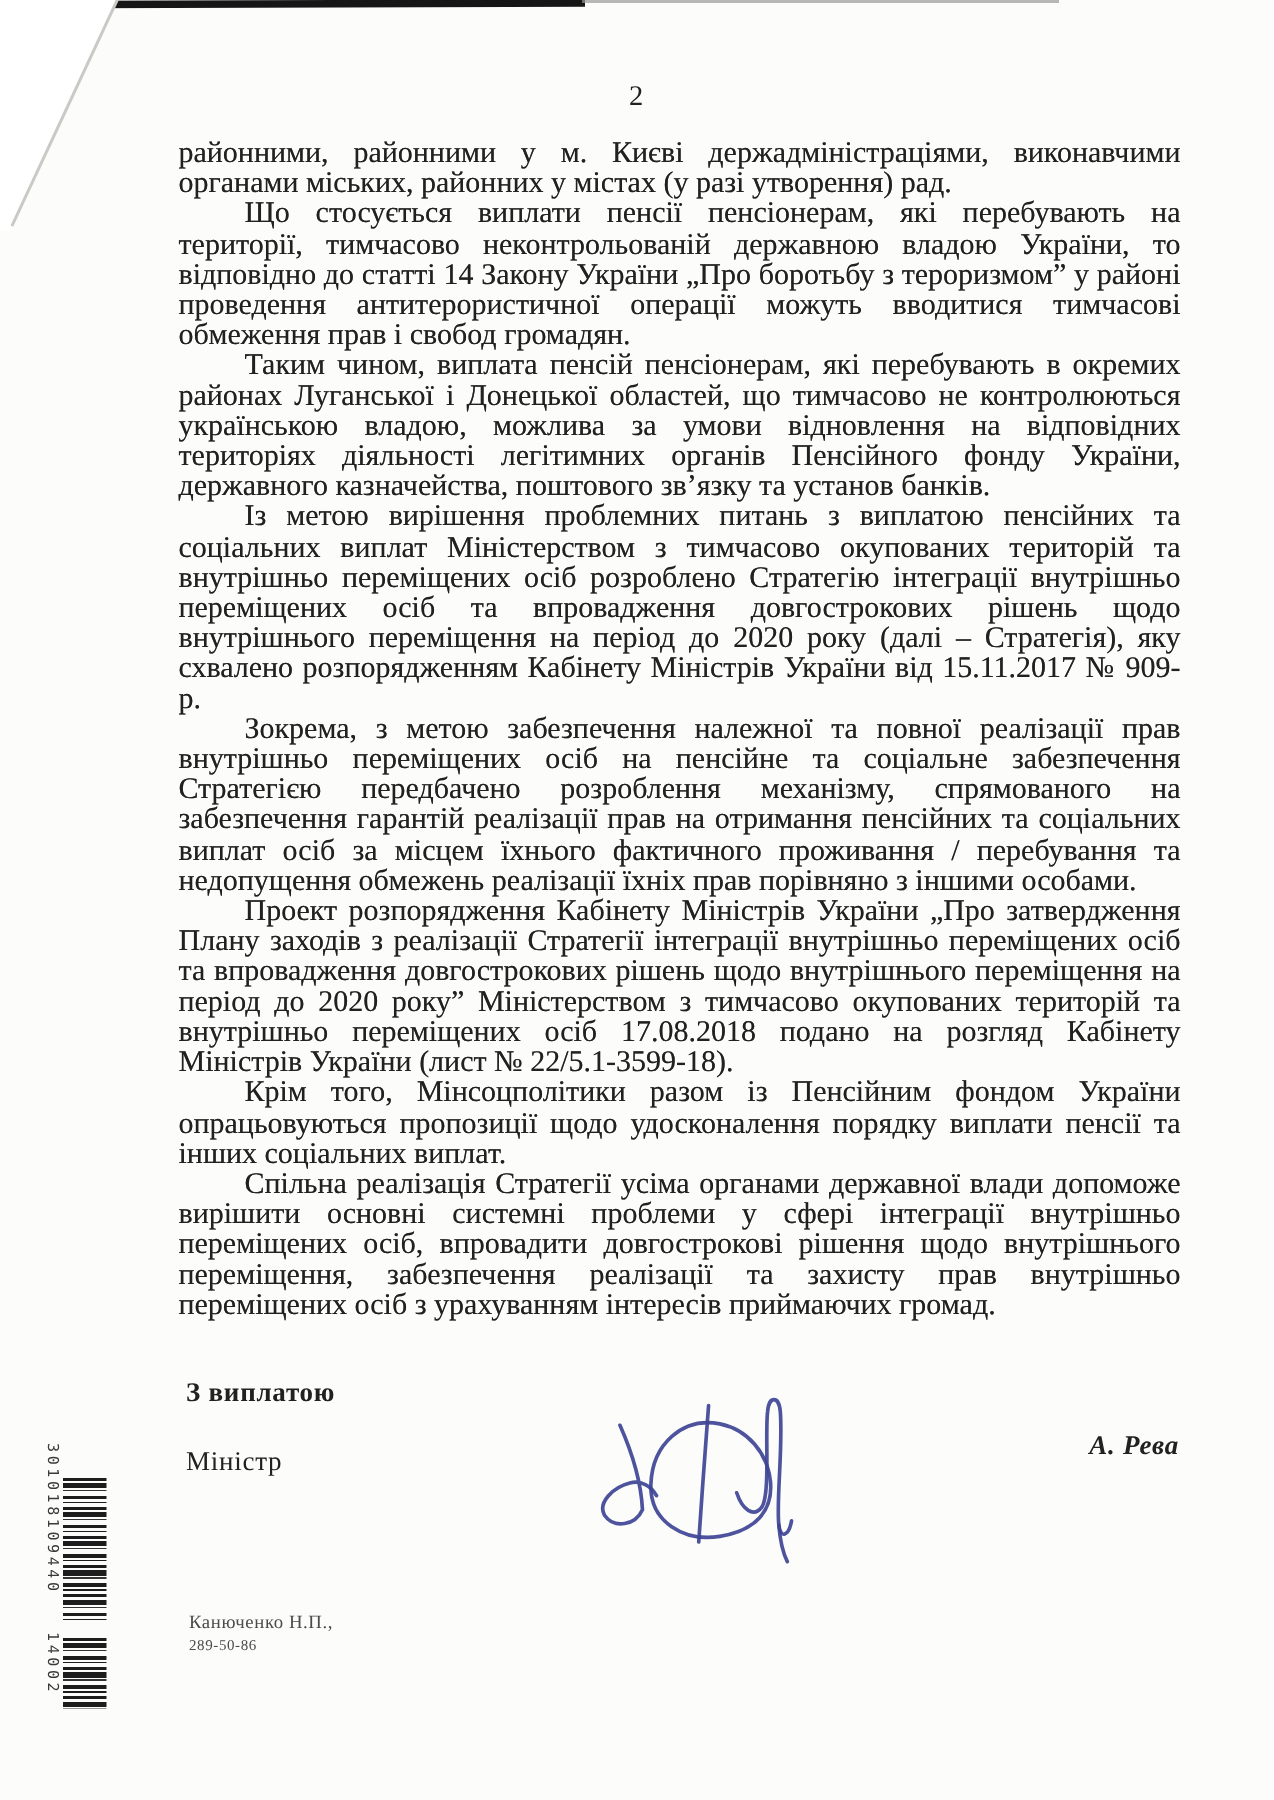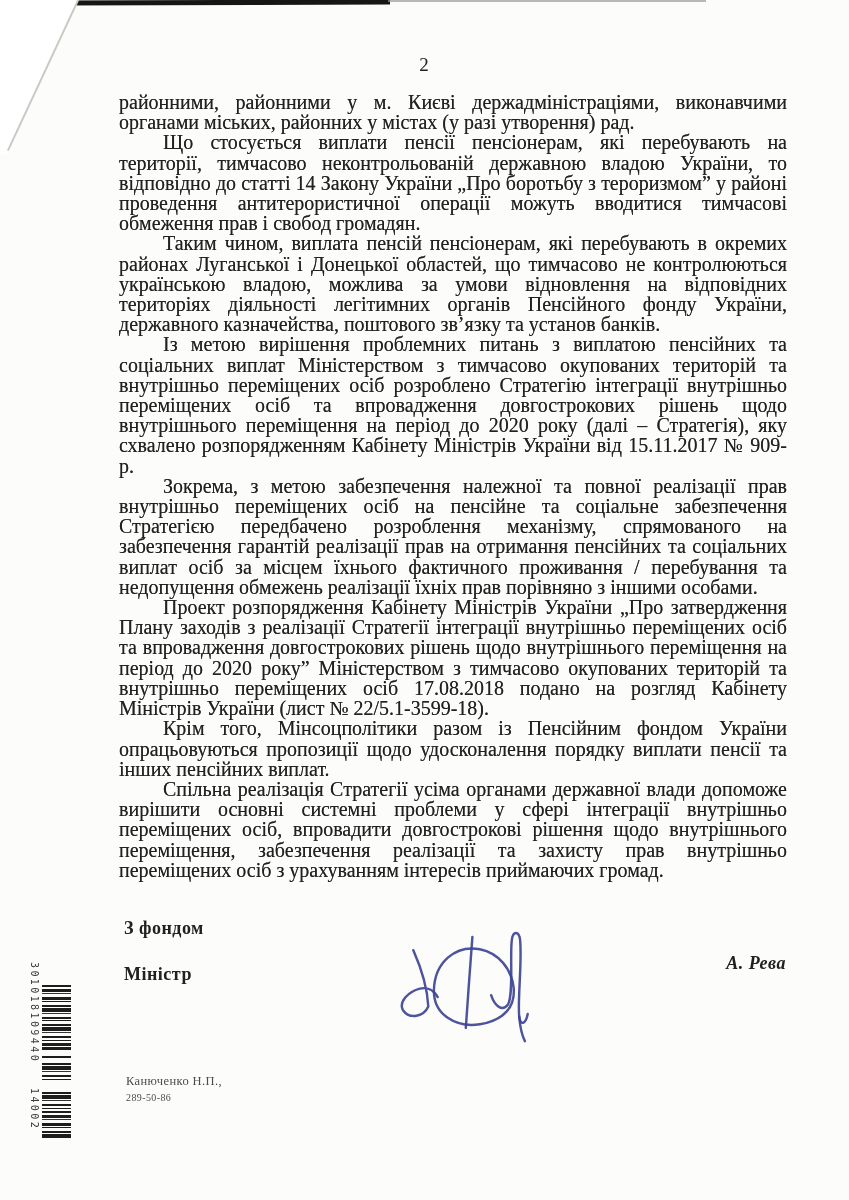--- a/index.html
+++ b/index.html
@@ -72,21 +72,21 @@
     position: absolute;
     left: 124px; top: 918px;
     font-size: 18px;
     font-weight: bold;
     letter-spacing: .5px;
   }
   .sign-title {
     position: absolute;
     left: 124px; top: 964px;
     font-size: 18px;
-    font-weight: bold;
+    font-weight: normal;
     letter-spacing: .5px;
   }
   .sign-name {
     position: absolute;
     right: 63px; top: 953px;
     font-size: 18px;
     font-weight: bold;
     letter-spacing: .5px;
     font-style: italic;
   }
@@ -164,25 +164,25 @@
 
   <div class="page-number">2</div>
 
   <main class="body-text">
     <p class="no-indent">районними, районними у м. Києві держадміністраціями, виконавчими органами міських, районних у містах (у разі утворення) рад.</p>
     <p>Що стосується виплати пенсії пенсіонерам, які перебувають на території, тимчасово неконтрольованій державною владою України, то відповідно до статті 14 Закону України „Про боротьбу з тероризмом” у районі проведення антитерористичної операції можуть вводитися тимчасові обмеження прав і свобод громадян.</p>
     <p>Таким чином, виплата пенсій пенсіонерам, які перебувають в окремих районах Луганської і Донецької областей, що тимчасово не контролюються українською владою, можлива за умови відновлення на відповідних територіях діяльності легітимних органів Пенсійного фонду України, державного казначейства, поштового зв’язку та установ банків.</p>
     <p>Із метою вирішення проблемних питань з виплатою пенсійних та соціальних виплат Міністерством з тимчасово окупованих територій та внутрішньо переміщених осіб розроблено Стратегію інтеграції внутрішньо переміщених осіб та впровадження довгострокових рішень щодо внутрішнього переміщення на період до 2020 року (далі – Стратегія), яку схвалено розпорядженням Кабінету Міністрів України від 15.11.2017 № 909-р.</p>
     <p>Зокрема, з метою забезпечення належної та повної реалізації прав внутрішньо переміщених осіб на пенсійне та соціальне забезпечення Стратегією передбачено розроблення механізму, спрямованого на забезпечення гарантій реалізації прав на отримання пенсійних та соціальних виплат осіб за місцем їхнього фактичного проживання / перебування та недопущення обмежень реалізації їхніх прав порівняно з іншими особами.</p>
     <p>Проект розпорядження Кабінету Міністрів України „Про затвердження Плану заходів з реалізації Стратегії інтеграції внутрішньо переміщених осіб та впровадження довгострокових рішень щодо внутрішнього переміщення на період до 2020 року” Міністерством з тимчасово окупованих територій та внутрішньо переміщених осіб 17.08.2018 подано на розгляд Кабінету Міністрів України (лист № 22/5.1-3599-18).</p>
-    <p>Крім того, Мінсоцполітики разом із Пенсійним фондом України опрацьовуються пропозиції щодо удосконалення порядку виплати пенсії та інших пенсійних виплат.</p>
+    <p>Крім того, Мінсоцполітики разом із Пенсійним фондом України опрацьовуються пропозиції щодо удосконалення порядку виплати пенсії та інших соціальних виплат.</p>
     <p>Спільна реалізація Стратегії усіма органами державної влади допоможе вирішити основні системні проблеми у сфері інтеграції внутрішньо переміщених осіб, впровадити довгострокові рішення щодо внутрішнього переміщення, забезпечення реалізації та захисту прав внутрішньо переміщених осіб з урахуванням інтересів приймаючих громад.</p>
   </main>
 
-  <div class="closing">З фондом</div>
+  <div class="closing">З виплатою</div>
   <div class="sign-title">Міністр</div>
   <div class="sign-name">А. Рева</div>
 
   <svg class="signature" viewBox="0 0 160 130" aria-hidden="true">
     <path d="M27,30 C35,48 42,70 43,90 C38,101 23,104 16,94 C11,85 22,74 34,71 C42,69 49,73 53,80"></path>
     <path d="M98,29 C72,24 50,43 49,72 C48,99 73,113 98,109 C123,105 136,91 134,70 C132,50 118,33 98,29"></path>
     <path d="M90,16 C88,44 85,82 83,113"></path>
     <path d="M110,78 C114,90 122,96 128,88 C134,78 130,36 132,20 C133,9 140,9 141,20 C143,45 138,85 140,101 C141,111 147,109 149,98"></path>
     <path d="M140,101 C141,114 143,121 146,127"></path>
   </svg>

